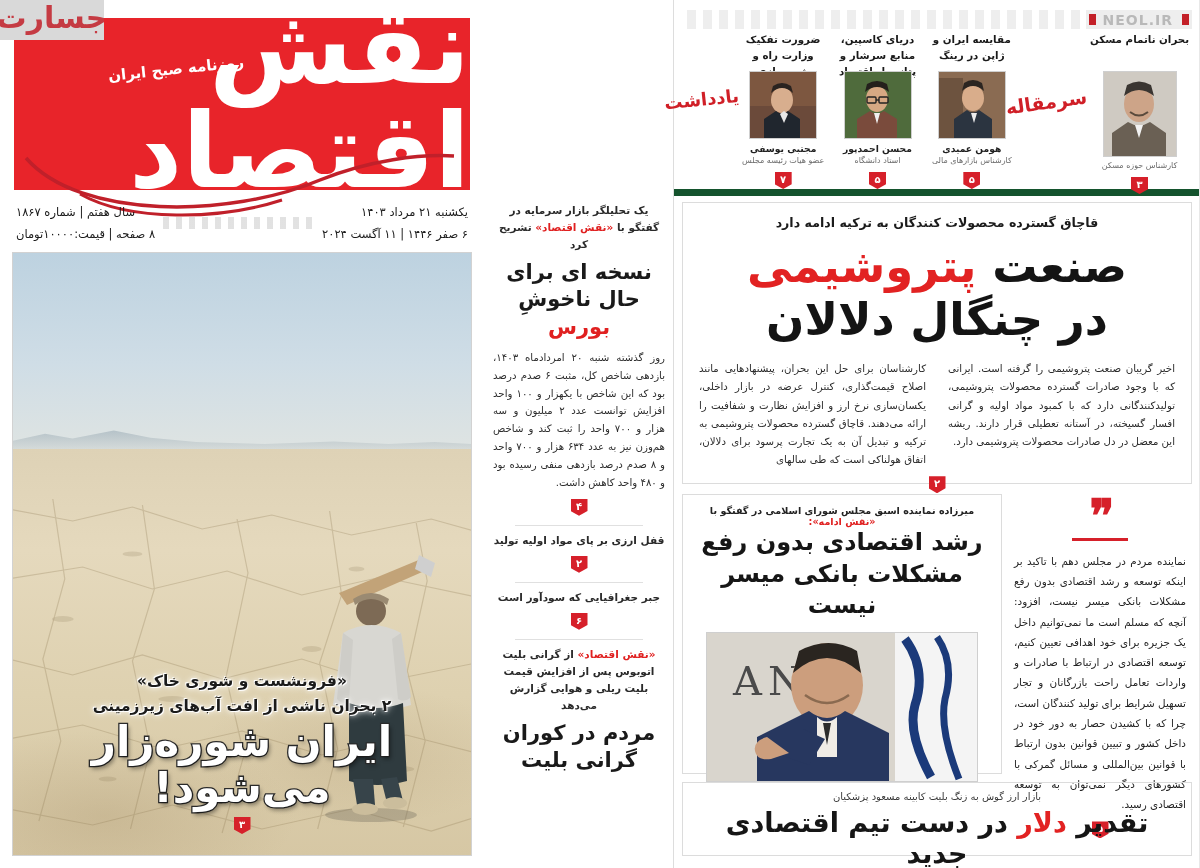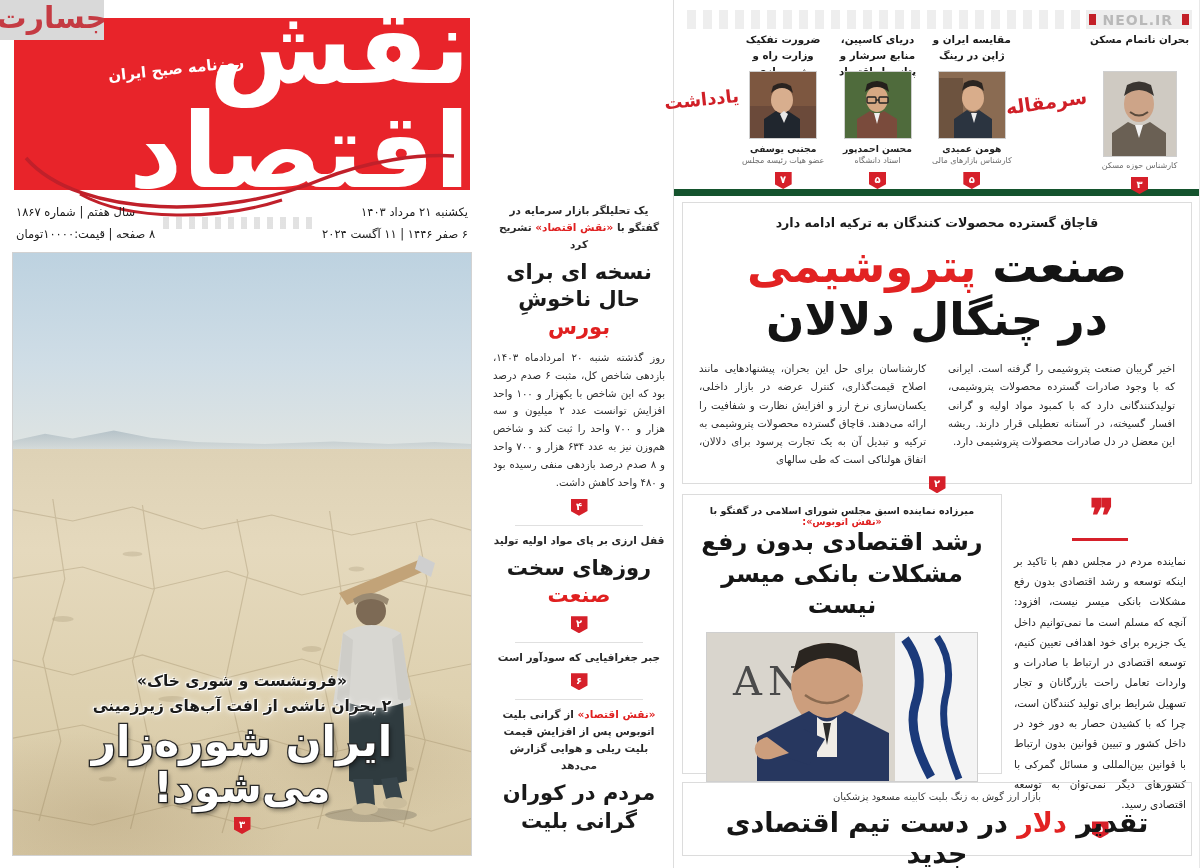--- a/index.html
+++ b/index.html
@@ -353,23 +353,20 @@
           <div><span>حال ناخوشِ </span><span class="red">بورس</span></div>
         </div>
         <div class="s-body">روز گذشته شنبه ۲۰ امردادماه ۱۴۰۳، بازدهی شاخص کل، مثبت ۶ صدم درصد بود که این شاخص با یکهزار و ۱۰۰ واحد افزایش توانست عدد ۲ میلیون و سه هزار و ۷۰۰ واحد را ثبت کند و شاخص هم‌وزن نیز به عدد ۶۳۴ هزار و ۷۰۰ واحد و ۸ صدم درصد بازدهی منفی رسیده بود و ۴۸۰ واحد کاهش داشت.</div>
         <span class="pgnum">۴</span>
       </div>
 
       <hr class="divider">
 
       <div class="story">
         <div class="s-kicker">قفل ارزی بر پای مواد اولیه تولید</div>
-        <div class="s-head">
-          <div><span>روزهای سخت </span><span class="red">صنعت</span></div>
-        </div>
         <span class="pgnum">۲</span>
       </div>
 
       <hr class="divider">
 
       <div class="story">
         <div class="s-kicker">جبر جغرافیایی که سودآور است</div>
         <span class="pgnum">۶</span>
       </div>
 
@@ -483,21 +480,21 @@
       </div>
       <div class="lead-cols">
         <div>اخیر گریبان صنعت پتروشیمی را گرفته است. ایرانی که با وجود صادرات گسترده محصولات پتروشیمی، تولیدکنندگانی دارد که با کمبود مواد اولیه و گرانی افسار گسیخته، در آستانه تعطیلی قرار دارند. ریشه این معضل در دل صادرات محصولات پتروشیمی دارد.</div>
         <div>کارشناسان برای حل این بحران، پیشنهادهایی مانند اصلاح قیمت‌گذاری، کنترل عرضه در بازار داخلی، یکسان‌سازی نرخ ارز و افزایش نظارت و شفافیت را ارائه می‌دهند. قاچاق گسترده محصولات پتروشیمی به ترکیه و تبدیل آن به یک تجارت پرسود برای دلالان، اتفاق هولناکی است که طی سالهای</div>
       </div>
       <span class="pgnum">۲</span>
     </div>
 
     <div class="interview">
       <div class="iv-kicker">
-        <span>میرزاده نماینده اسبق مجلس شورای اسلامی در گفتگو با </span><span class="red-ref">«نقش اتوبوس»:</span>
+        <span>میرزاده نماینده اسبق مجلس شورای اسلامی در گفتگو با </span><span class="red-ref">«نقش ادامه»:</span>
       </div>
       <div class="iv-head">
         <div>رشد اقتصادی بدون رفع</div>
         <div>مشکلات بانکی میسر نیست</div>
       </div>
       <div class="iv-photo">
         <svg viewBox="0 0 272 150" width="272" height="150">
           <rect width="272" height="150" fill="#d9d5cd"></rect>
           <rect x="190" y="0" width="82" height="150" fill="#f4f4f4"></rect>
           <path d="M200 6 q22 30 10 66 q-8 28 16 72" fill="none" stroke="#1b3a7a" stroke-width="9"></path>

